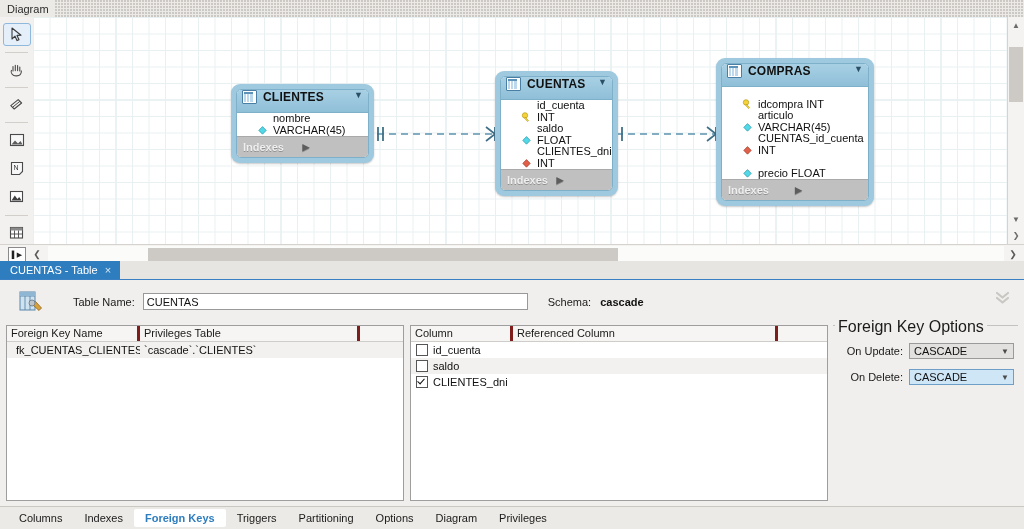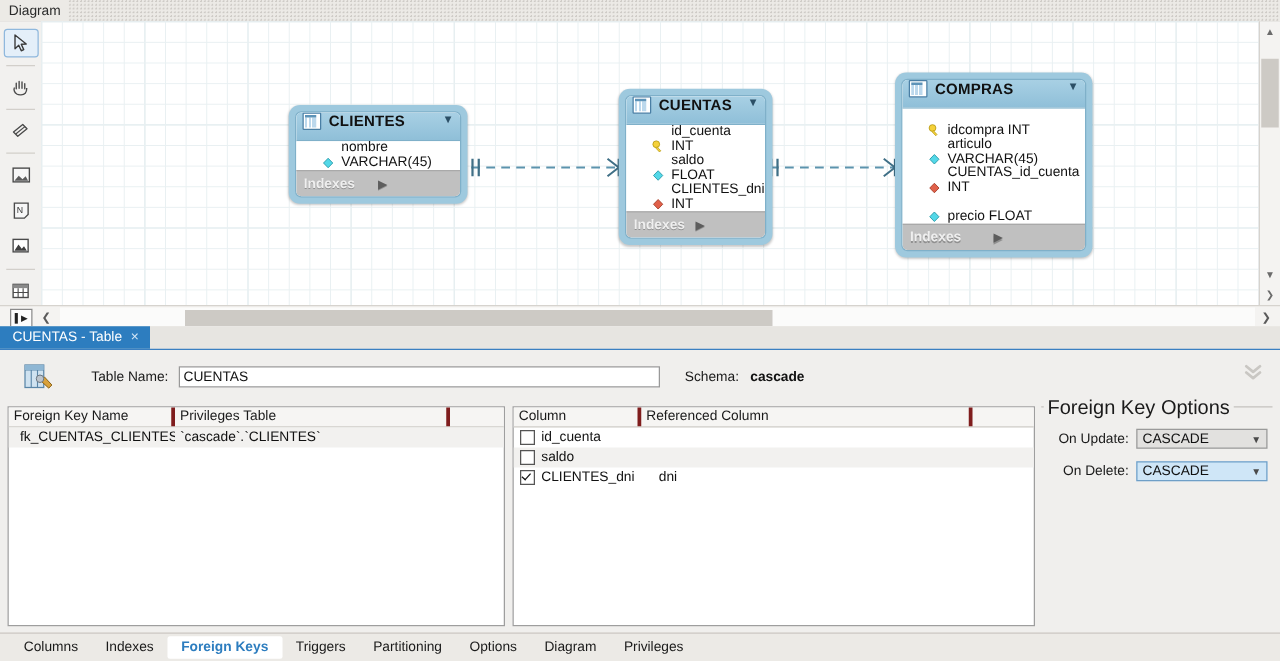--- a/index.html
+++ b/index.html
@@ -424,21 +424,20 @@
         <div class="cell" style="width:265px"></div>
       </div>
       <div class="row alt">
         <span class="cbx"></span>
         <div class="cell" style="width:90px;padding-left:0">saldo</div>
         <div class="cell" style="width:265px"></div>
       </div>
       <div class="row">
         <span class="cbx on"></span>
         <div class="cell" style="width:90px;padding-left:0">CLIENTES_dni</div>
-        <div class="cell" style="width:265px">dni</div>
       </div>
     </div>
 
     <div class="fko">
       <div class="grp-line"></div>
       <div class="grp-title">Foreign Key Options</div>
 
       <div class="opt-row" style="left:0;top:18px;width:185px;">
         <span class="opt-label" style="width:70px">On Update:</span>
         <span class="combo disabled" style="margin-left:6px">

